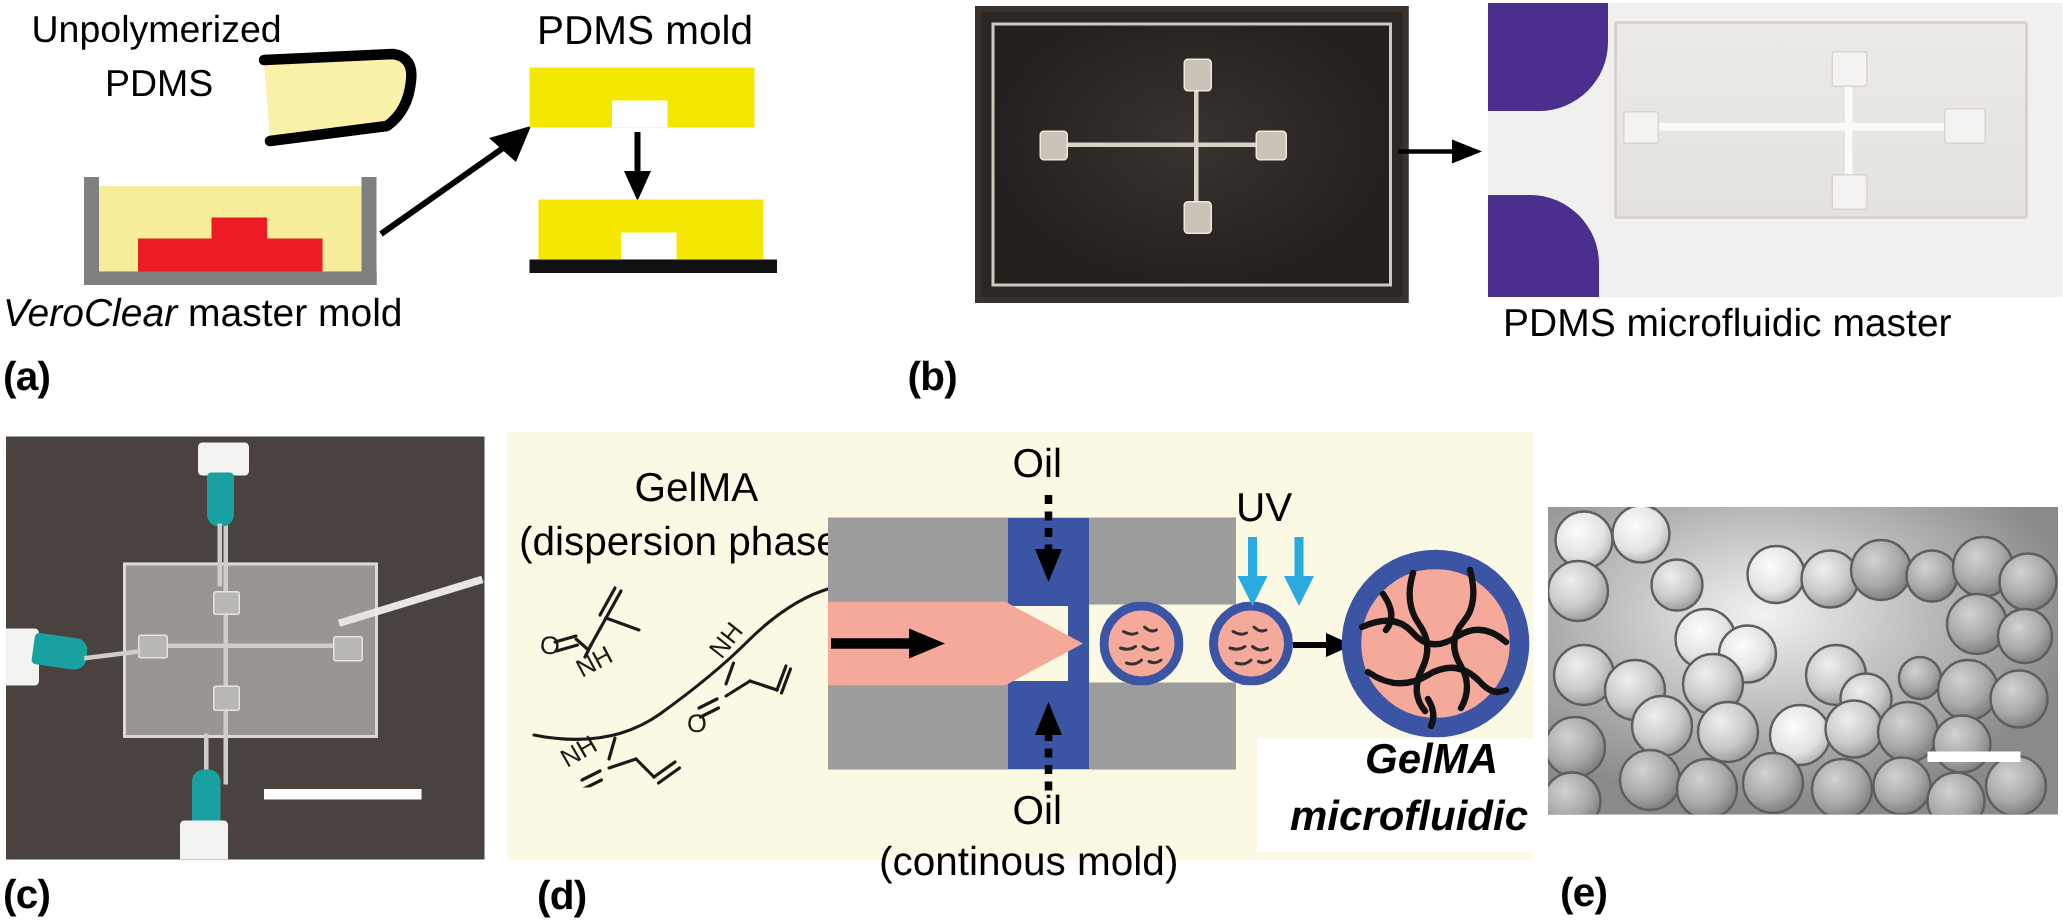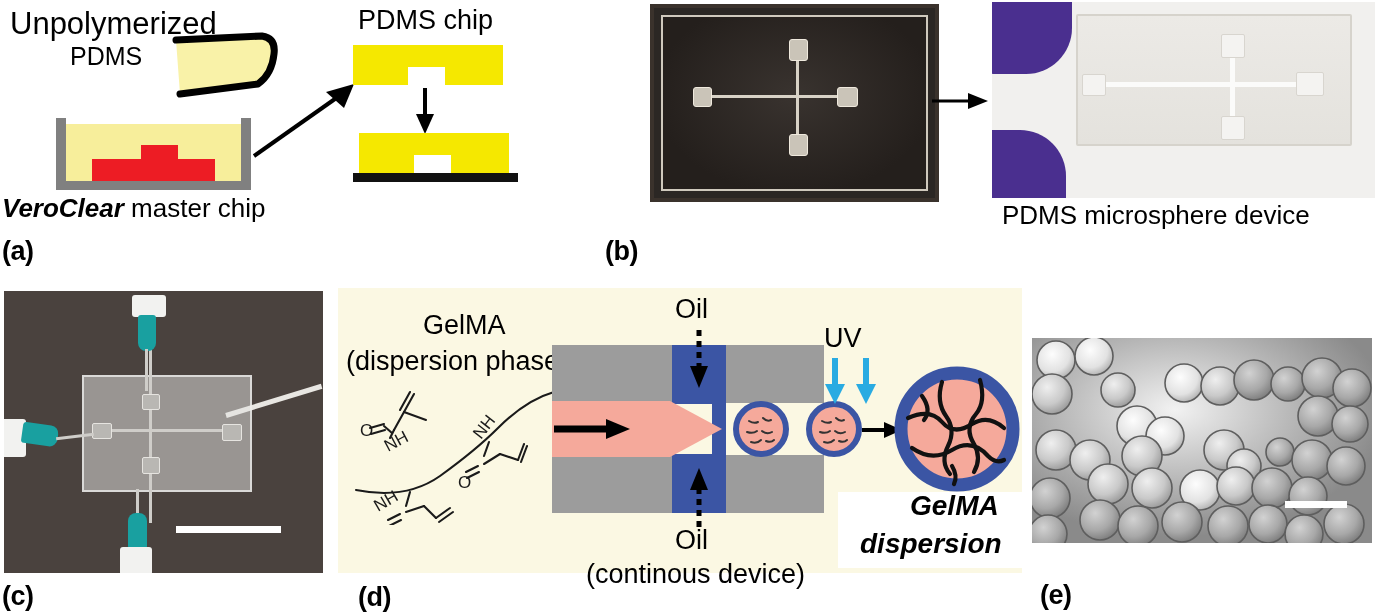--- a/index.html
+++ b/index.html
@@ -1,21 +1,21 @@
 <!DOCTYPE html>
 <html><head>
 <meta charset="utf-8">
 <style>
   html,body{margin:0;padding:0;background:#fff;}
   body{width:1375px;height:615px;position:relative;overflow:hidden;
        font-family:"Liberation Sans","DejaVu Sans",sans-serif;color:#000;}
   .abs{position:absolute;}
   .panel-label{position:absolute;font-weight:bold;font-size:27px;letter-spacing:-0.5px;}
   .cap{position:absolute;font-size:25px;white-space:nowrap;}
-  .ital{font-style:italic;font-weight:bold;}
+  .ital{font-style:italic;}
 
   
   .tray-wall{position:absolute;background:#808080;}
   .pdms-fill{position:absolute;background:#F7EE9B;}
   .master{position:absolute;background:#ED1C24;}
   .chip{position:absolute;background:#F5E800;}
   .substrate{position:absolute;background:#111;}
   .notch{position:absolute;background:#fff;}
 
   
@@ -49,47 +49,47 @@
   .whitebox{position:absolute;background:#fff;}
 
   
   .e-photo{position:absolute;background:#8e8e8e;overflow:hidden;}
 </style>
 </head>
 <body>
 
 <div class="abs" style="left:0;top:0;width:620px;height:250px;">
 
-  <div class="cap" style="left:10px;top:6px;font-size:31px;">Unpolymerized</div>
+  <div class="cap" style="left:21px;top:6px;font-size:25px;">Unpolymerized</div>
   <div class="cap" style="left:70px;top:42px;font-size:25px;">PDMS</div>
 
   <svg class="abs" style="left:170px;top:32px;" width="110" height="70" viewBox="0 0 110 70">
     <path d="M6 8 L92 4 Q106 6 104 22 Q102 42 88 52 L10 62 Z" fill="#F9F2A8"></path>
     <path d="M6 8 L92 4 Q106 6 104 22 Q102 42 88 52 L10 62" fill="none" stroke="#000" stroke-width="7" stroke-linecap="round" stroke-linejoin="round"></path>
   </svg>
 
   <div class="abs" style="left:56px;top:118px;width:195px;height:72px;">
     <div class="pdms-fill" style="left:9px;top:6px;width:177px;height:58px;"></div>
     <div class="master" style="left:36px;top:41px;width:123px;height:23px;"></div>
     <div class="master" style="left:85px;top:27px;width:37px;height:18px;"></div>
     <div class="tray-wall" style="left:0;top:0;width:10px;height:72px;"></div>
     <div class="tray-wall" style="left:185px;top:0;width:10px;height:72px;"></div>
     <div class="tray-wall" style="left:0;top:63px;width:195px;height:9px;"></div>
   </div>
 
   <div class="cap" style="left:2px;top:193px;font-size:26px;">
-    <span class="ital">VeroClear</span><span> </span><span>master chip</span>
+    <span class="ital">VeroClear</span><span> </span><span>master mold</span>
   </div>
 
   <svg class="abs" style="left:250px;top:80px;" width="110" height="80" viewBox="0 0 110 80">
     <line x1="4" y1="76" x2="92" y2="14" stroke="#000" stroke-width="4"></line>
     <polygon points="104,4 76,12 94,28" fill="#000"></polygon>
   </svg>
 
-  <div class="cap" style="left:358px;top:5px;font-size:27px;">PDMS chip</div>
+  <div class="cap" style="left:358px;top:5px;font-size:27px;">PDMS mold</div>
 
   <div class="abs" style="left:353px;top:45px;width:150px;height:40px;">
     <div class="chip" style="left:0;top:0;width:150px;height:40px;"></div>
     <div class="notch" style="left:55px;top:22px;width:37px;height:18px;"></div>
   </div>
 
   <svg class="abs" style="left:360px;top:88px;" width="120" height="48" viewBox="0 0 120 48">
     <line x1="65" y1="0" x2="65" y2="30" stroke="#000" stroke-width="4"></line>
     <polygon points="65,46 56,26 74,26" fill="#000"></polygon>
   </svg>
@@ -127,21 +127,21 @@
     <div class="glove" style="left:-6px;top:128px;width:80px;height:76px;border-radius:0 46px 6px 0;"></div>
     <div class="dev-slab" style="left:84px;top:12px;width:272px;height:128px;">
       <div class="dev-chan" style="left:14px;top:66px;width:230px;height:5px;"></div>
       <div class="dev-chan" style="left:152px;top:26px;width:5px;height:88px;"></div>
       <div class="dev-port" style="left:4px;top:58px;width:22px;height:20px;"></div>
       <div class="dev-port" style="left:218px;top:56px;width:26px;height:22px;"></div>
       <div class="dev-port" style="left:143px;top:18px;width:22px;height:22px;"></div>
       <div class="dev-port" style="left:143px;top:100px;width:22px;height:22px;"></div>
     </div>
   </div>
-  <div class="cap" style="left:362px;top:200px;font-size:26px;">PDMS microsphere device</div>
+  <div class="cap" style="left:362px;top:200px;font-size:26px;">PDMS microfluidic master</div>
 
   <div class="panel-label" style="left:-35px;top:236px;">(b)</div>
 </div>
 
 <div class="abs" style="left:0;top:285px;width:335px;height:330px;">
   <div class="photo c-photo" style="left:4px;top:6px;width:319px;height:282px;">
 
     <div class="tube" style="left:222px;top:122px;width:100px;height:5px;transform:rotate(-17deg);transform-origin:left center;"></div>
 
     <div class="c-slab" style="left:78px;top:84px;width:166px;height:113px;">
@@ -242,21 +242,21 @@
   <div class="cap" style="left:337px;top:6px;font-size:27px;">Oil</div>
   <svg class="abs" style="left:348px;top:42px;" width="26" height="60" viewBox="0 0 26 60">
     <line x1="13" y1="0" x2="13" y2="40" stroke="#000" stroke-width="5" stroke-dasharray="6,5"></line>
     <polygon points="13,58 4,36 22,36" fill="#000"></polygon>
   </svg>
   <svg class="abs" style="left:348px;top:180px;" width="26" height="62" viewBox="0 0 26 62">
     <polygon points="13,0 4,22 22,22" fill="#000"></polygon>
     <line x1="13" y1="20" x2="13" y2="62" stroke="#000" stroke-width="5" stroke-dasharray="6,5"></line>
   </svg>
   <div class="cap" style="left:337px;top:237px;font-size:27px;">Oil</div>
-  <div class="cap" style="left:248px;top:271px;font-size:27px;">(continous device)</div>
+  <div class="cap" style="left:248px;top:271px;font-size:27px;">(continous mold)</div>
 
   <svg class="abs" style="left:395px;top:113px;" width="56" height="56" viewBox="0 0 56 56">
     <circle cx="28" cy="28" r="25" fill="#F5A99B" stroke="#3B55A4" stroke-width="6"></circle>
     <g stroke="#333" stroke-width="2" fill="none" stroke-linecap="round">
       <path d="M16 20 q5 3 9 1"></path>
         <path d="M30 17 q4 4 8 2"></path>
       <path d="M14 31 q6 2 10 -1"></path>
         <path d="M29 30 q5 4 10 1"></path>
       <path d="M18 41 q6 2 10 -2"></path>
         <path d="M33 40 q5 2 8 -1"></path>
@@ -293,21 +293,21 @@
       <path d="M18 82 q20 14 40 2 q20 -12 36 6 q8 8 16 4"></path>
       <path d="M48 16 q-6 20 4 34 q10 14 2 30 q-8 16 2 28"></path>
       <path d="M86 14 q6 22 -4 34 q-12 14 -2 30 q8 14 0 28"></path>
       <path d="M28 30 q10 14 2 24"></path>
       <path d="M58 100 q6 10 2 18"></path>
     </g>
   </svg>
 
   <div class="whitebox" style="left:500px;top:204px;width:184px;height:76px;"></div>
   <div class="cap ital" style="left:572px;top:202px;font-size:28px;font-weight:bold;">GelMA</div>
-  <div class="cap ital" style="left:522px;top:240px;font-size:28px;font-weight:bold;">dispersion</div>
+  <div class="cap ital" style="left:522px;top:240px;font-size:28px;font-weight:bold;">microfluidic</div>
 
   <div class="panel-label" style="left:20px;top:294px;">(d)</div>
 </div>
 
 <div class="abs" style="left:1026px;top:330px;width:349px;height:285px;">
   <div class="e-photo" style="left:6px;top:8px;width:340px;height:205px;">
     <svg width="340" height="205" viewBox="0 0 340 205">
       <defs>
         <radialGradient id="bgGlow" cx="42%" cy="35%" r="62%">
           <stop offset="0%" stop-color="#f2f2f2"></stop>

